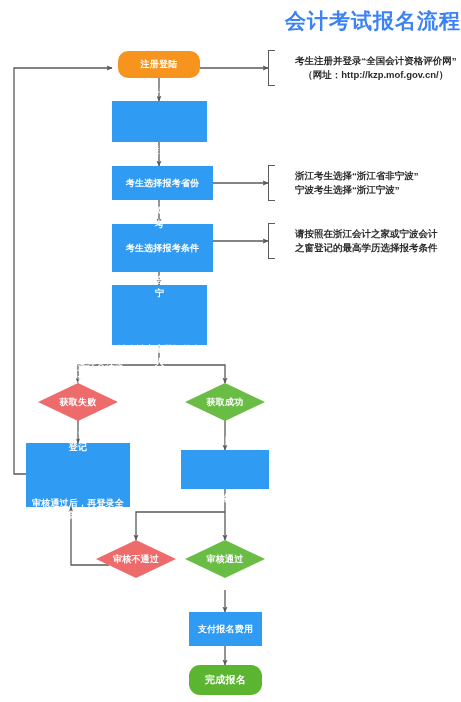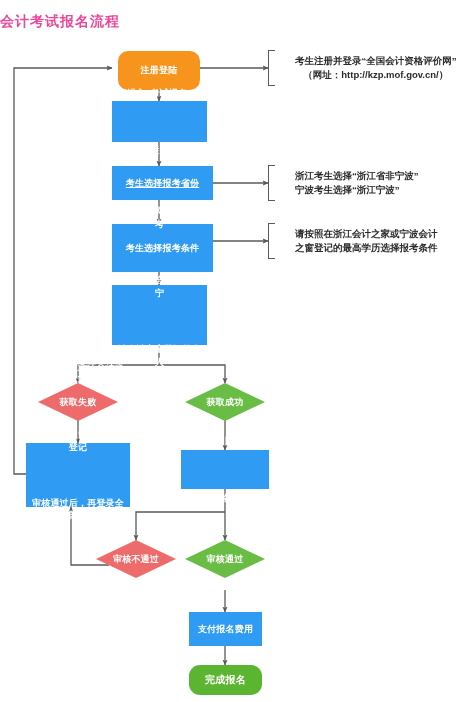--- a/index.html
+++ b/index.html
@@ -9,24 +9,24 @@
     font-family:"Liberation Sans","DejaVu Sans",sans-serif;
     overflow:hidden;
     position:relative;
   }
   #stage{position:relative;width:461px;height:702px;}
 
   
   .title{
     position:absolute;
     left:0;top:10px;width:461px;
-    text-align:left;
-    font-size:14px;
-    font-weight:bold;
-    color:#ec4899;
+    text-align:right;
+    font-size:21px;
+    font-weight:bold;
+    color:#3b82f6;
     letter-spacing:1px;
     line-height:22px;
   }
 
   
   #wires{position:absolute;left:0;top:0;width:461px;height:702px;}
 
   
   .node{
     position:absolute;
@@ -133,30 +133,30 @@
       <path d="M26,474 L14,474 L14,68 L112,68" marker-end="url(#arw)"></path>
 
       <path d="M200,68 L268,68" marker-end="url(#arw)"></path>
 
       <path d="M213,183 L268,183" marker-end="url(#arw)"></path>
 
       <path d="M213,241 L268,241" marker-end="url(#arw)"></path>
     </g>
   </svg>
 
-  <div class="node orange" style="left:118px;top:51px;width:82px;height:39px;">
+  <div class="node orange" style="left:118px;top:51px;width:82px;height:27px;">
     <span>注册登陆</span>
   </div>
 
   <div class="node blue" style="left:112px;top:101px;width:95px;height:41px;flex-direction:column;">
     <span>进入“考试报名”</span>
     <span>栏目</span>
   </div>
 
-  <div class="node blue" style="left:112px;top:166px;width:101px;height:34px;text-decoration:underline;">
+  <div class="node blue" style="left:112px;top:166px;width:101px;height:34px;">
     <span>考生选择报考省份</span>
   </div>
 
   <div class="node blue" style="left:112px;top:224px;width:101px;height:48px;">
     <span>考生选择报考条件</span>
   </div>
 
   <div class="node blue" style="left:112px;top:285px;width:95px;height:60px;flex-direction:column;">
     <span>全国报名网自动调取考</span>
     <span>生在浙江会计之家或宁</span>

